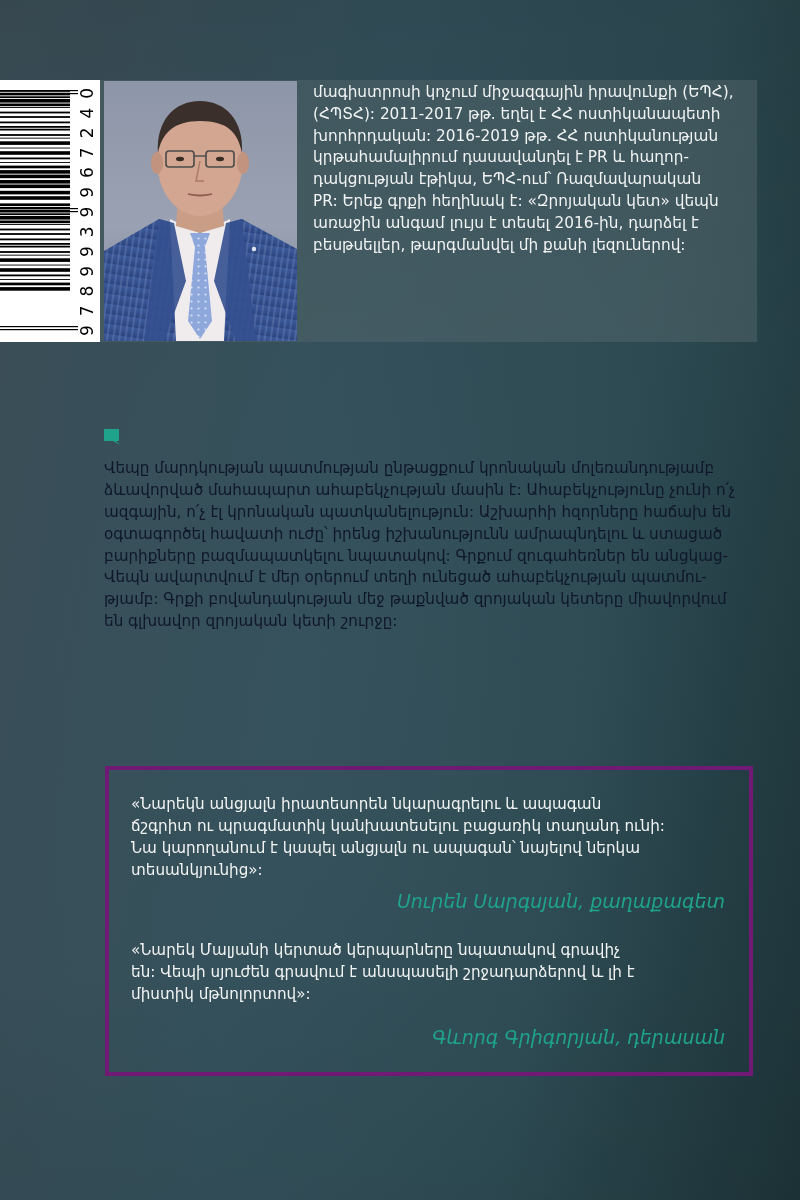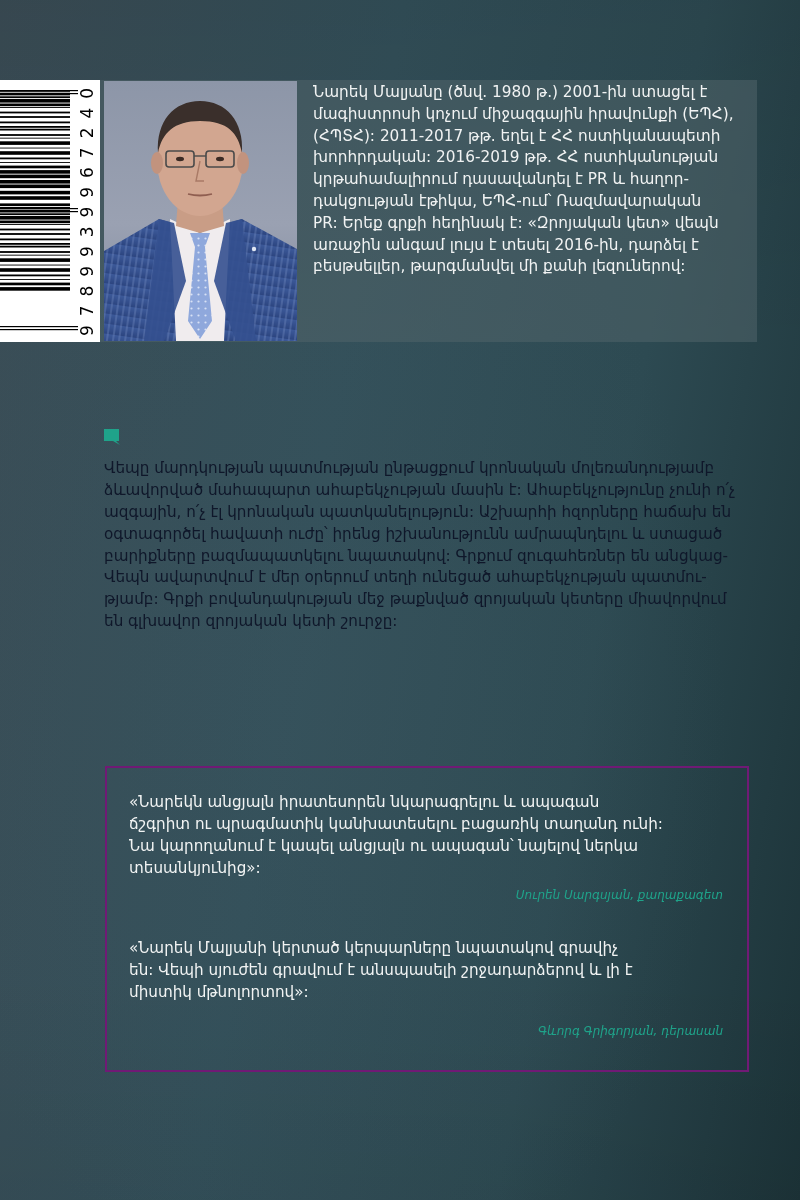--- a/index.html
+++ b/index.html
@@ -39,33 +39,33 @@
       position: absolute; left: 104px; top: 429px; width: 18px; height: 16px;
     }
     .synopsis {
       position: absolute; left: 104px; top: 458px; width: 620px;
       font-size: 15.2px; line-height: 21.9px; color: #0f172a;
       white-space: nowrap;
     }
     .synopsis div { height: 21.9px; }
     .quote-box {
       position: absolute; left: 105px; top: 766px; width: 640px; height: 302px;
-      border: 2px solid #701a75;
+      border: 4px solid #701a75;
       box-sizing: content-box;
     }
     .quote {
       position: absolute; left: 22px; width: 600px;
       font-size: 15.2px; line-height: 21.9px; color: #f1f3f3; white-space: nowrap;
     }
     .quote div { height: 21.9px; }
     .quote-1 { top: 24px; }
     .quote-2 { top: 170px; }
     .attrib {
       position: absolute; right: 24px; font-style: italic; color: #1fa38a;
-      font-size: 12px; white-space: nowrap;
+      font-size: 19px; white-space: nowrap;
     }
     .attrib-1 { top: 120px; }
     .attrib-2 { top: 256px; }
   </style>
 </head>
 <body>
 
 <div class="bg-vignette"></div>
 
 <div class="bio-panel"></div>
@@ -171,21 +171,20 @@
     <ellipse cx="116" cy="78" rx="4" ry="2.2" fill="#3a2a24"></ellipse>
 
     <path d="M96 80 L92 100 L100 100" fill="none" stroke="#a97a66" stroke-width="1.4"></path>
     <path d="M84 113 Q96 116 108 113" fill="none" stroke="#8f5e50" stroke-width="1.8"></path>
 
     <circle cx="150" cy="168" r="2.2" fill="#dfe6f2"></circle>
   </svg>
 </div>
 
 <div class="bio-text">
-  <div>Նարեկ Մալյանը (ծնվ. 1980 թ.) 2001-ին ստացել է</div>
   <div>մագիստրոսի կոչում միջազգային իրավունքի (ԵՊՀ),</div>
   <div>(ՀՊՏՀ): 2011-2017 թթ. եղել է ՀՀ ոստիկանապետի</div>
   <div>խորհրդական: 2016-2019 թթ. ՀՀ ոստիկանության</div>
   <div>կրթահամալիրում դասավանդել է PR և հաղոր-</div>
   <div>դակցության էթիկա, ԵՊՀ-ում՝ Ռազմավարական</div>
   <div>PR: Երեք գրքի հեղինակ է: «Զրոյական կետ» վեպն</div>
   <div>առաջին անգամ լույս է տեսել 2016-ին, դարձել է</div>
   <div>բեսթսելլեր, թարգմանվել մի քանի լեզուներով:</div>
 </div>
 

